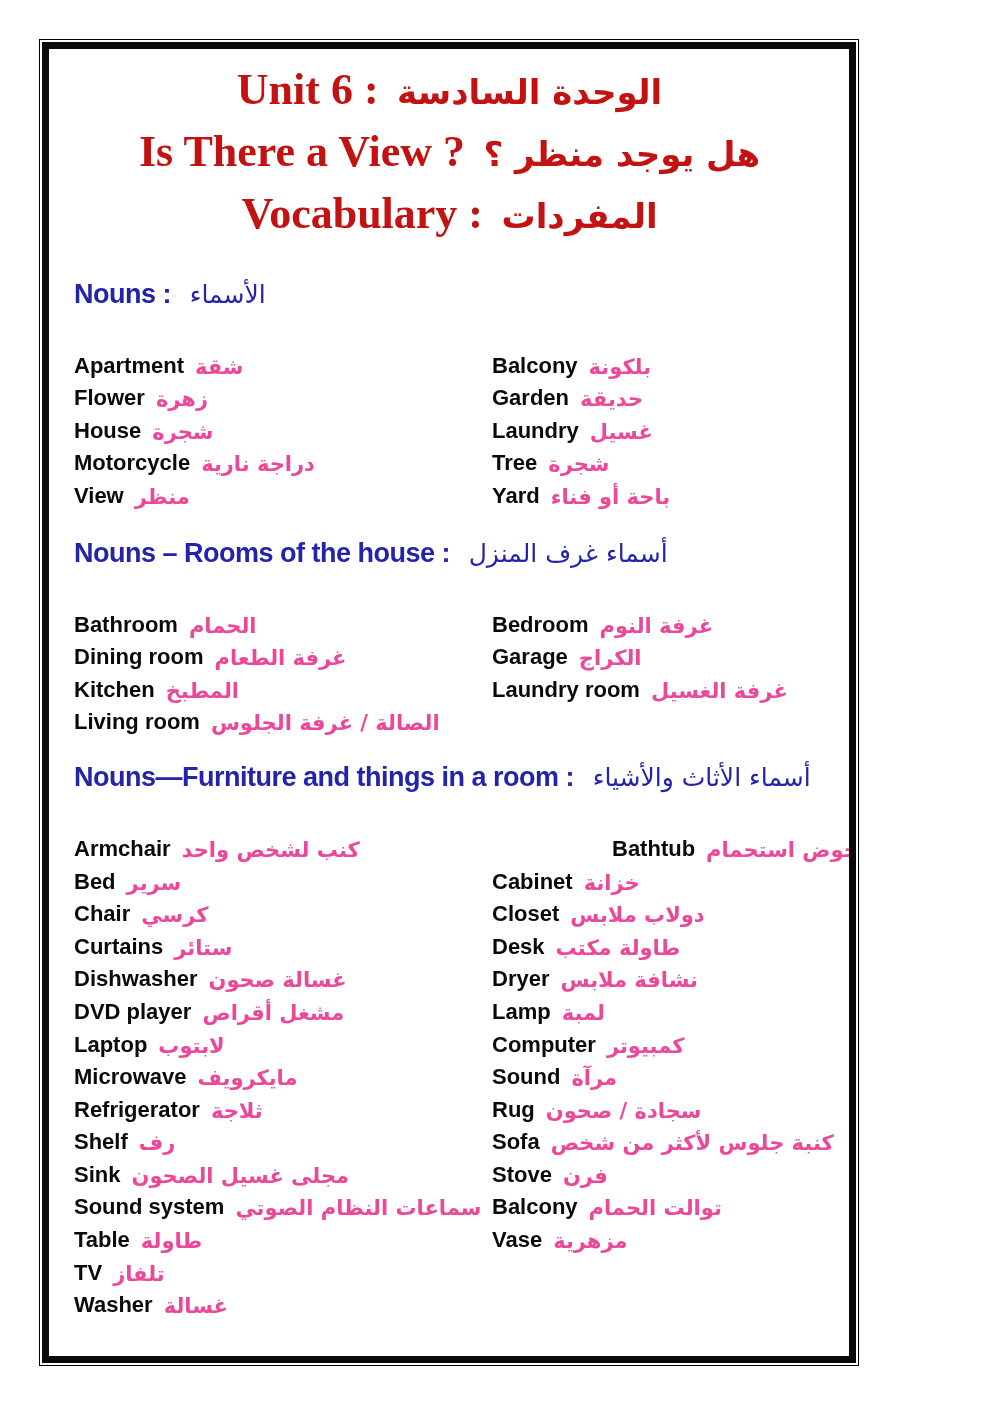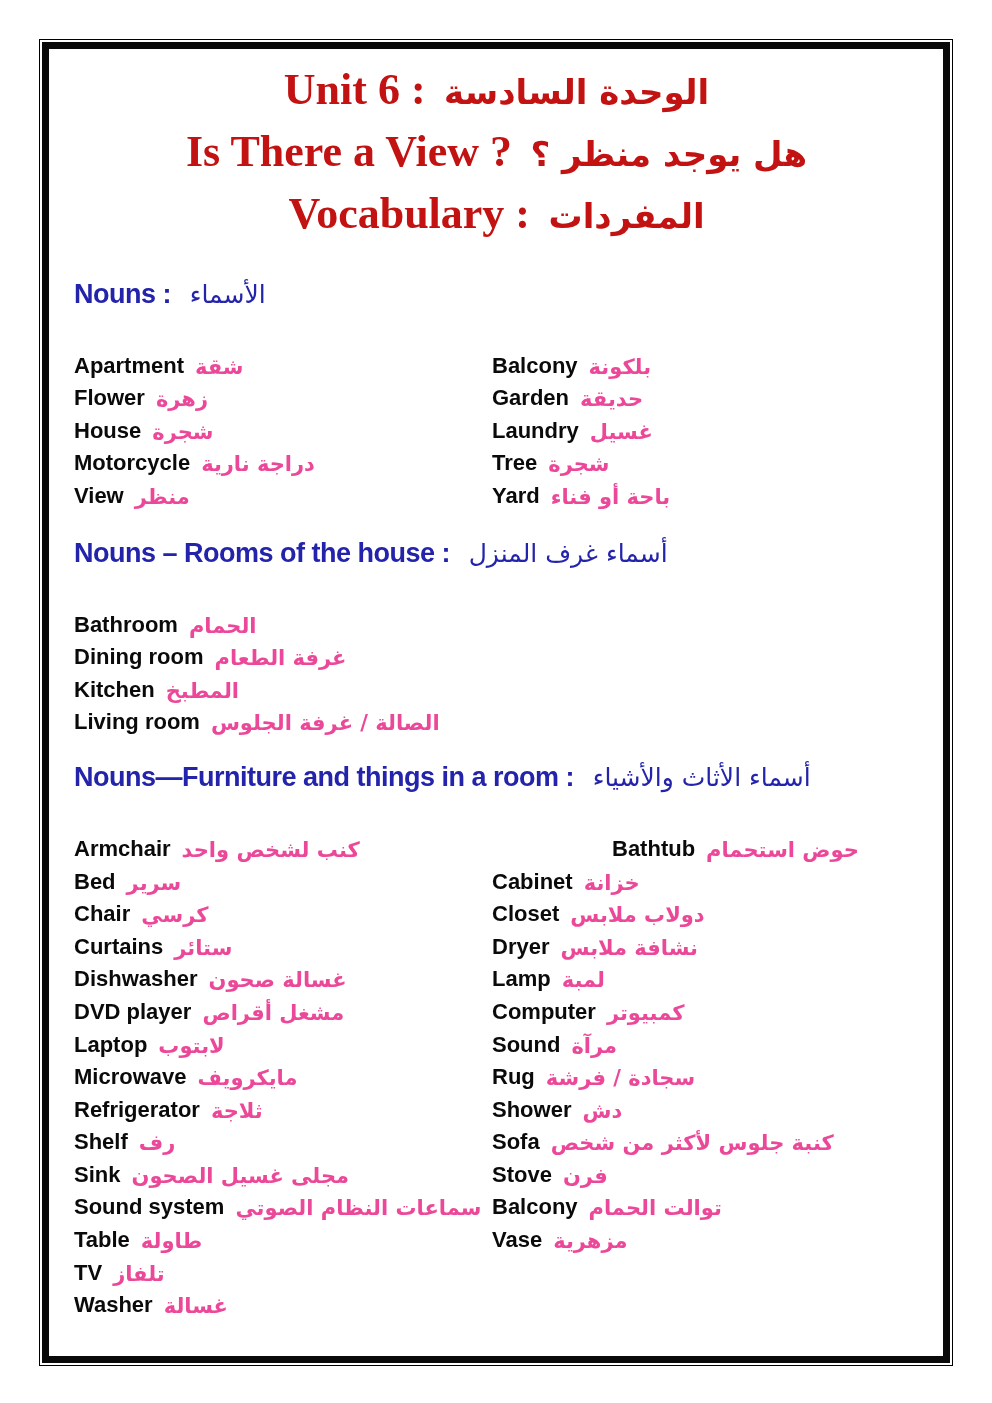--- a/index.html
+++ b/index.html
@@ -7,21 +7,21 @@
     position: relative;
     width: 992px;
     height: 1403px;
     background: #ffffff;
     font-family: "Liberation Sans", "DejaVu Sans", sans-serif;
     overflow: hidden;
   }
   .frame {
     position: absolute;
     left: 39px; top: 39px;
-    width: 914px; height: 1327px;
+    width: 820px; height: 1327px;
     box-sizing: border-box;
     border: 1px solid #000000;
     padding: 2px;
   }
   .frame-inner {
     box-sizing: border-box;
     width: 100%; height: 100%;
     border: 7px solid #0a0a0a;
     padding: 12px 24px 0 25px;
     overflow: hidden;
@@ -174,20 +174,34 @@
               </div>
               <div class="vocab-row">
                 <span class="w-en">Kitchen</span>
                 <span class="w-ar" dir="rtl">المطبخ</span>
               </div>
               <div class="vocab-row">
                 <span class="w-en">Living room</span>
                 <span class="w-ar" dir="rtl">الصالة / غرفة الجلوس</span>
               </div>
             </div>
+          <div class="col col-right">
+              <div class="vocab-row">
+                <span class="w-en">Bedroom</span>
+                <span class="w-ar" dir="rtl">غرفة النوم</span>
+              </div>
+              <div class="vocab-row">
+                <span class="w-en">Garage</span>
+                <span class="w-ar" dir="rtl">الكراج</span>
+              </div>
+              <div class="vocab-row">
+                <span class="w-en">Laundry room</span>
+                <span class="w-ar" dir="rtl">غرفة الغسيل</span>
+              </div>
+            </div>
         </div>
       </section>
 
       <section class="vocab-section s3">
         <h2 class="section-heading">
           <span class="h-en">Nouns—Furniture and things in a room :</span>
           <span class="h-ar" dir="rtl">أسماء الأثاث والأشياء</span>
         </h2>
         <div class="columns">
           <div class="col col-left">
@@ -259,42 +273,42 @@
               </div>
               <div class="vocab-row">
                 <span class="w-en">Cabinet</span>
                 <span class="w-ar" dir="rtl">خزانة</span>
               </div>
               <div class="vocab-row">
                 <span class="w-en">Closet</span>
                 <span class="w-ar" dir="rtl">دولاب ملابس</span>
               </div>
               <div class="vocab-row">
+                <span class="w-en">Desk</span>
+                <span class="w-ar" dir="rtl">طاولة مكتب</span>
+              </div>
+              <div class="vocab-row">
                 <span class="w-en">Dryer</span>
                 <span class="w-ar" dir="rtl">نشافة ملابس</span>
               </div>
               <div class="vocab-row">
                 <span class="w-en">Lamp</span>
                 <span class="w-ar" dir="rtl">لمبة</span>
               </div>
               <div class="vocab-row">
                 <span class="w-en">Computer</span>
                 <span class="w-ar" dir="rtl">كمبيوتر</span>
               </div>
               <div class="vocab-row">
                 <span class="w-en">Sound</span>
                 <span class="w-ar" dir="rtl">مرآة</span>
               </div>
               <div class="vocab-row">
                 <span class="w-en">Rug</span>
-                <span class="w-ar" dir="rtl">سجادة / فرشة</span>
-              </div>
-              <div class="vocab-row">
-                <span class="w-en">Shower</span>
-                <span class="w-ar" dir="rtl">دش</span>
+                <span class="w-ar" dir="rtl">سجادة / صحون</span>
               </div>
               <div class="vocab-row">
                 <span class="w-en">Sofa</span>
                 <span class="w-ar" dir="rtl">كنبة جلوس لأكثر من شخص</span>
               </div>
               <div class="vocab-row">
                 <span class="w-en">Stove</span>
                 <span class="w-ar" dir="rtl">فرن</span>
               </div>
               <div class="vocab-row">

